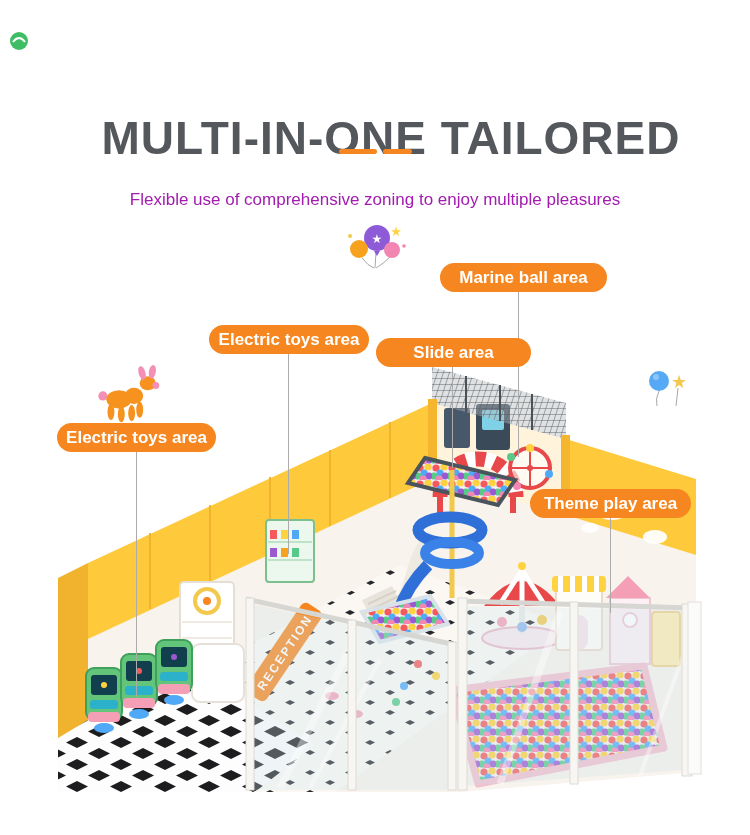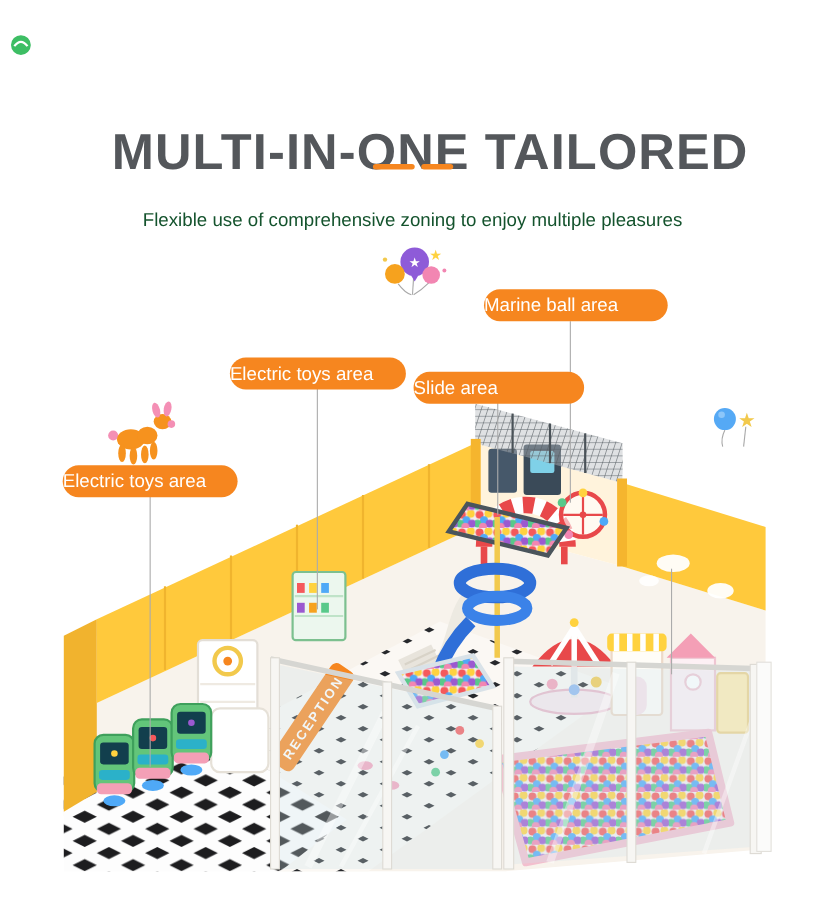--- a/index.html
+++ b/index.html
@@ -6,30 +6,30 @@
   .page{position:relative;width:750px;height:835px;background:#ffffff;overflow:hidden;
         font-family:"Liberation Sans",sans-serif;}
   .title{position:absolute;top:80px;left:0;width:750px;text-align:center;
          font-size:46px;font-weight:bold;color:#54575b;letter-spacing:1px;z-index:4;margin-left:16px;}
   .divider{position:absolute;top:149px;left:0;width:750px;display:flex;justify-content:center;
            gap:6px;z-index:4;}
   .divider .dash{height:5px;border-radius:3px;background:#F6861F;display:inline-block;}
   .divider .dash.long{width:38px;}
   .divider .dash.short{width:29px;}
   .subtitle{position:absolute;top:173px;left:0;width:750px;text-align:center;
-            font-size:17px;color:#14532d;z-index:4;}
+            font-size:17px;color:#a21caf;z-index:4;}
   .scene-svg{position:absolute;left:0;top:0;z-index:1;}
   .leader{position:absolute;width:1px;background:#ababab;z-index:2;}
   #lead-marine{left:518px;top:292px;height:165px;}
   #lead-elec-top{left:288px;top:353px;height:201px;}
   #lead-slide{left:452px;top:366px;height:102px;}
   #lead-elec-left{left:136px;top:451px;height:246px;}
   #lead-theme{left:610px;top:517px;height:96px;}
   .pill{position:absolute;height:29px;line-height:29px;border-radius:15px;background:#F6861F;
-        color:#ffffff;font-size:17px;text-align:left;z-index:3;white-space:nowrap;}
+        color:#ffffff;font-size:17px;text-align:center;z-index:3;white-space:nowrap;font-weight:bold;}
   #pill-marine{left:440px;top:263px;width:167px;}
   #pill-elec-top{left:209px;top:325px;width:160px;}
   #pill-slide{left:376px;top:338px;width:155px;}
   #pill-elec-left{left:57px;top:423px;width:159px;}
   #pill-theme{left:530px;top:489px;width:161px;}
 </style>
 </head>
 <body>
 
 <div class="page">
@@ -303,14 +303,15 @@
   <div class="leader" id="lead-marine"></div>
   <div class="leader" id="lead-elec-top"></div>
   <div class="leader" id="lead-slide"></div>
   <div class="leader" id="lead-elec-left"></div>
   <div class="leader" id="lead-theme"></div>
 
   <div class="pill" id="pill-marine">Marine ball area</div>
   <div class="pill" id="pill-elec-top">Electric toys area</div>
   <div class="pill" id="pill-slide">Slide area</div>
   <div class="pill" id="pill-elec-left">Electric toys area</div>
+  <div class="pill" id="pill-theme">Theme play area</div>
 
 </div>
 
 </body></html>

